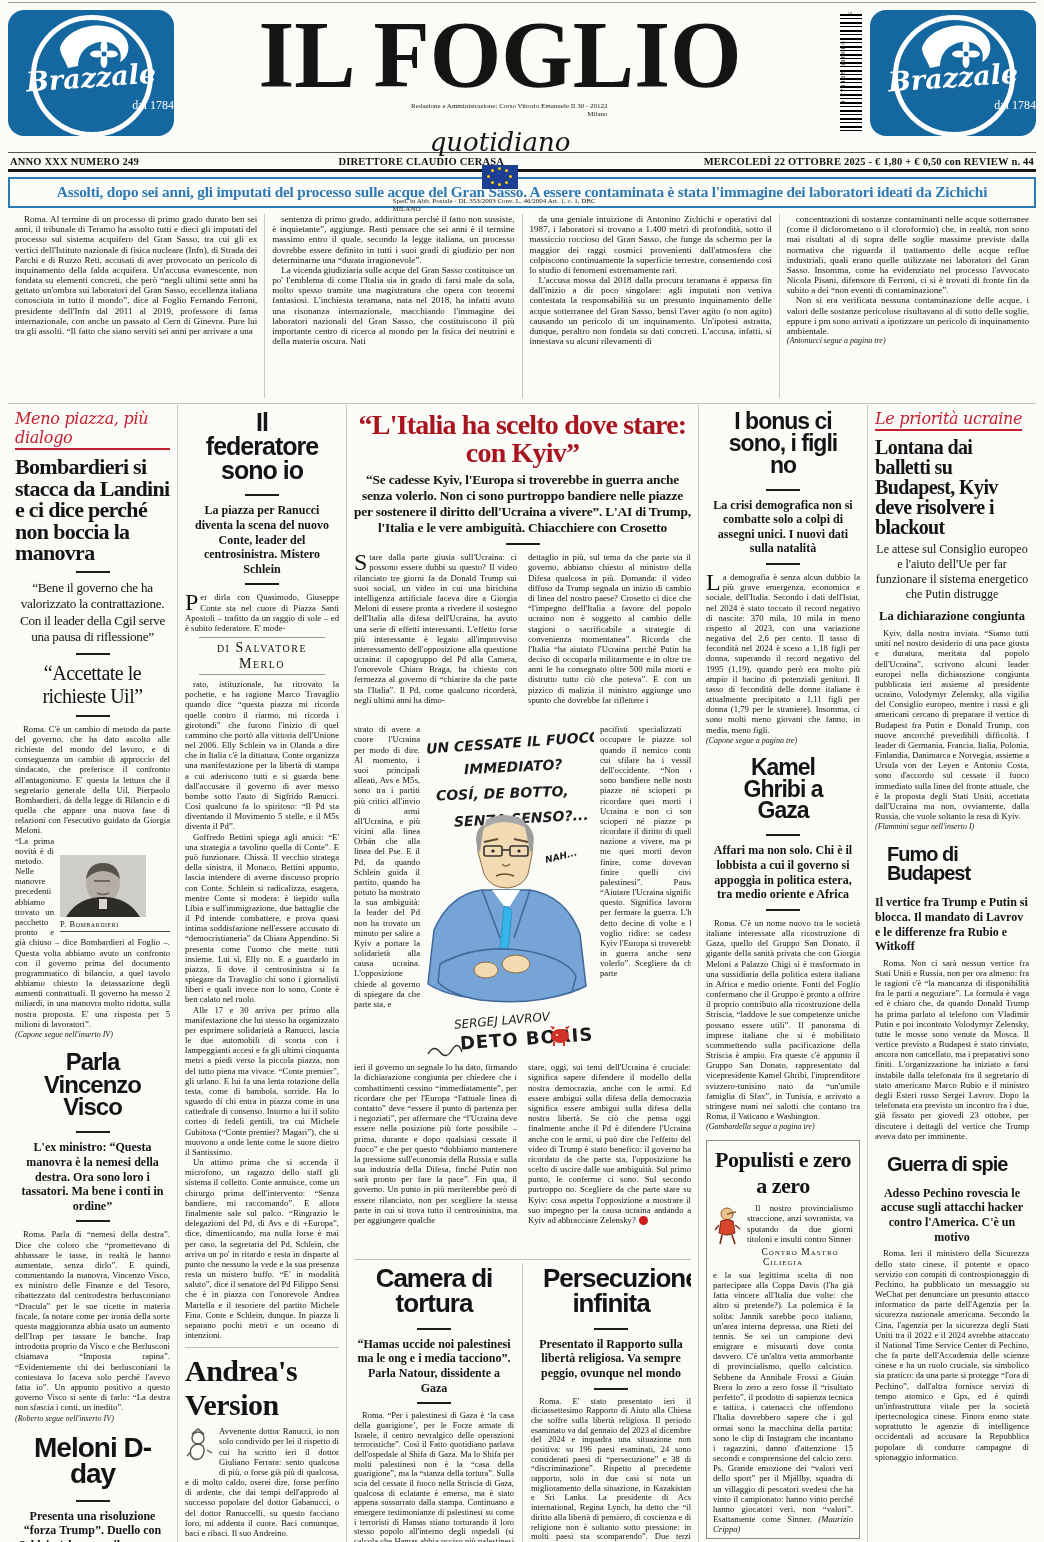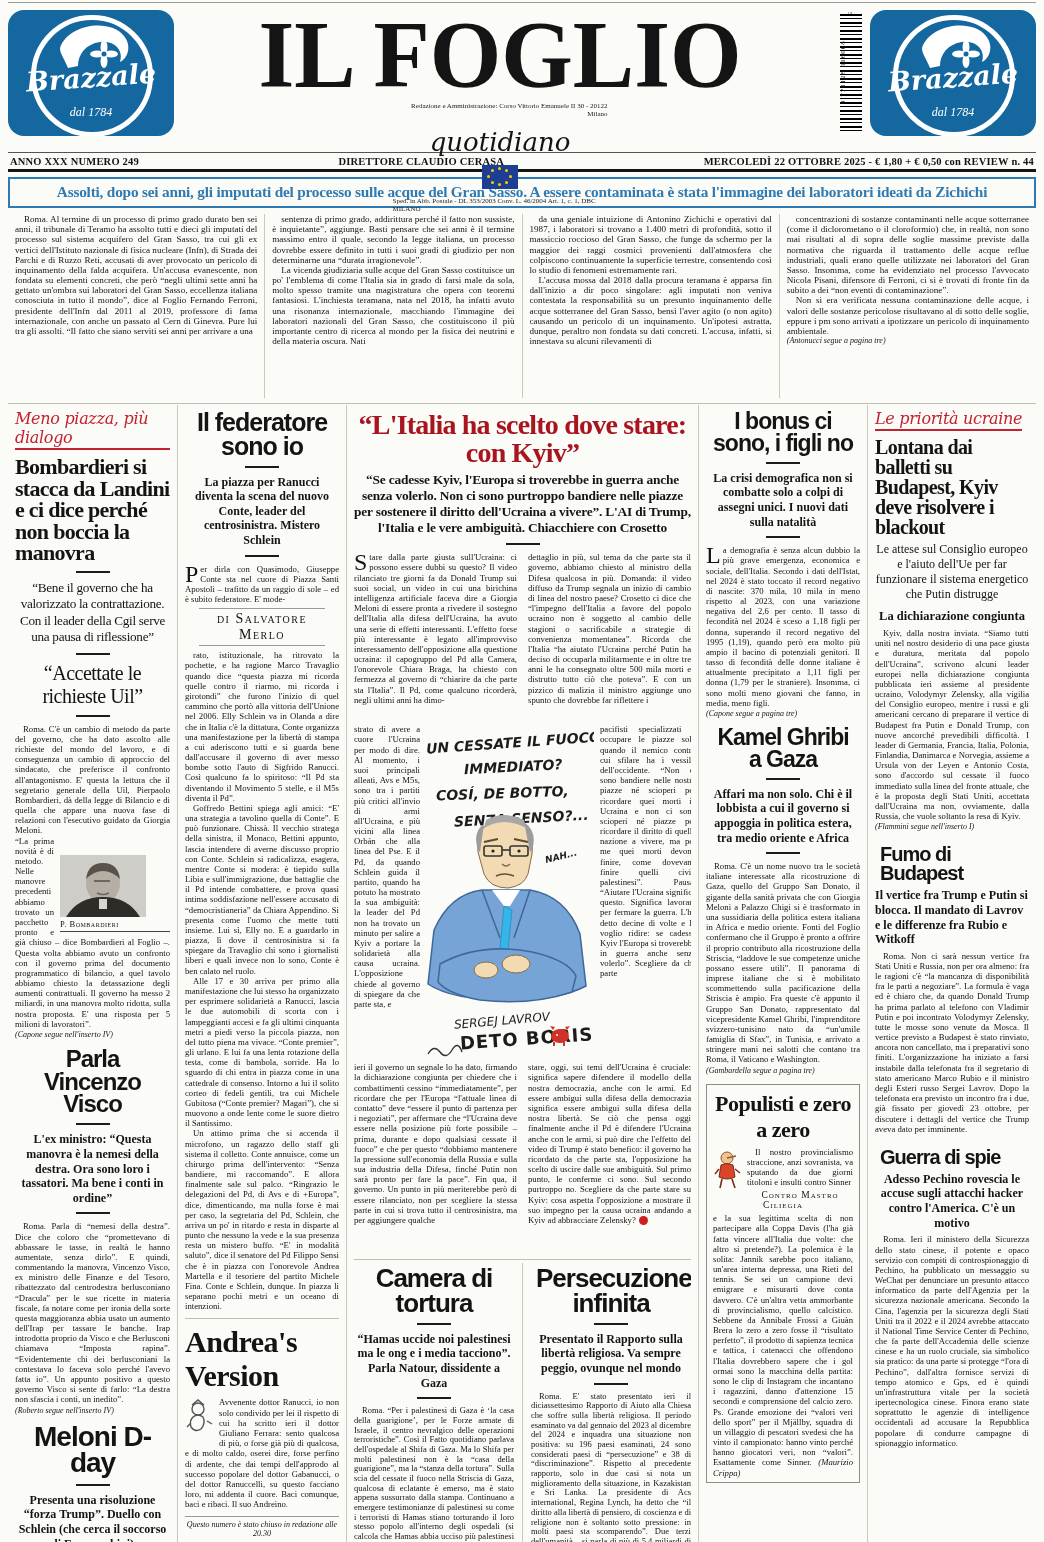--- a/index.html
+++ b/index.html
@@ -6,21 +6,21 @@
   .page{position:relative;width:1044px;height:1542px;margin:0 auto;background:#fbfbf8;color:#141414;
         font-family:"Liberation Serif",serif;overflow:hidden;box-sizing:border-box;}
   .toprule{border-top:1px solid #9b9b94;margin:2px 8px 0;}
   
   .masthead{display:flex;align-items:flex-start;padding:7px 8px 0;height:140px;}
   .brand-logo{position:relative;width:166px;height:126px;background:#15679f;border-radius:16px;flex:0 0 auto;overflow:hidden;}
   .brand-logo .ring{position:absolute;left:23px;top:5px;width:112px;height:112px;border:5px solid #fff;border-radius:50%;}
   .brand-logo svg{position:absolute;left:0;top:0;}
   .brand-name{position:absolute;left:0;right:0;top:52px;text-align:center;color:#fff;font-style:italic;
               font-weight:bold;font-size:27px;font-family:"DejaVu Serif",serif;transform:rotate(-4deg);}
-  .brand-tag{position:absolute;left:0;right:0;top:95px;text-align:center;color:#fff;font-style:italic;font-size:12px;}
+  .brand-tag{position:absolute;left:0;right:0;top:88px;text-align:right;color:#fff;font-size:12px;}
   .mast-center{flex:1;text-align:center;padding-top:2px;min-width:0;}
   .mast-title{font-size:92px;line-height:86px;font-weight:bold;letter-spacing:0px;white-space:nowrap;
               font-family:"Liberation Serif",serif;transform:scaleY(1.04);}
   .mast-sub{display:flex;align-items:center;justify-content:center;gap:8px;margin-top:4px;flex-direction:column;}
   .smallprint{font-size:7px;color:#222;width:215px;line-height:1.2;}
   .quotidiano{font-style:italic;font-size:26px;font-family:"DejaVu Serif",serif;}
   .euflag{width:36px;height:24px;background:#1c3f94;position:relative;flex:0 0 auto;}
   .euflag i{position:absolute;width:3px;height:3px;background:#ffcc00;border-radius:50%;}
   .barcode-wrap{width:40px;height:132px;position:relative;flex:0 0 auto;margin-right:4px;}
   .barcode{position:absolute;right:4px;top:4px;width:22px;height:118px;
@@ -43,21 +43,21 @@
   
   .grid{display:flex;margin:1px 8px 0;height:1146px;overflow:hidden;}
   .gcol{padding:2px 7px 0;overflow:hidden;box-sizing:border-box;}
   .gcol+.gcol{border-left:1px solid #c8c8c0;}
   .gc-n{width:169px;flex:0 0 auto;}
   .gc-c{width:352px;flex:0 0 auto;}
   .sec{margin-bottom:9px;}
   .kicker{display:inline-block;font-family:"DejaVu Serif",serif;font-style:italic;color:#c32130;font-size:16px;
           border-bottom:2px solid #c32130;padding-bottom:1px;margin:2px 0 6px;letter-spacing:-0.3px;}
   .hl-serif{font-weight:bold;font-size:21px;line-height:0.98;letter-spacing:-0.7px;margin:0;}
-  .hl-sans{font-family:"Liberation Sans",sans-serif;font-weight:bold;letter-spacing:-1px;text-align:center;line-height:0.95;margin:5px;}
+  .hl-sans{font-family:"Liberation Sans",sans-serif;font-weight:bold;letter-spacing:-1px;text-align:center;line-height:0.95;margin:12px;}
   .mini-rule{width:34px;border-top:2px solid #1c1c1c;margin:7px auto;}
   .deck{font-weight:bold;font-size:12px;line-height:1.22;text-align:center;margin:0;}
   .deck-reg{font-weight:normal;font-size:13.2px;line-height:1.25;text-align:center;margin:0;letter-spacing:-0.3px;}
   .deck-big{font-weight:normal;font-size:20px;text-align:center;margin:0;letter-spacing:-0.5px;}
   .body{font-size:8.7px;line-height:1.17;text-align:justify;}
   .body p{margin:0;text-indent:8px;}
   .byline{font-style:italic;font-size:8px;margin:1px 0 0;}
   .dropcap p:first-child{text-indent:0;}
   .dropcap p:first-child::first-letter{float:left;font-size:24px;line-height:19px;padding:1px 2px 0 0;}
   .center-byline{text-align:center;font-variant:small-caps;letter-spacing:1.5px;font-size:14px;

